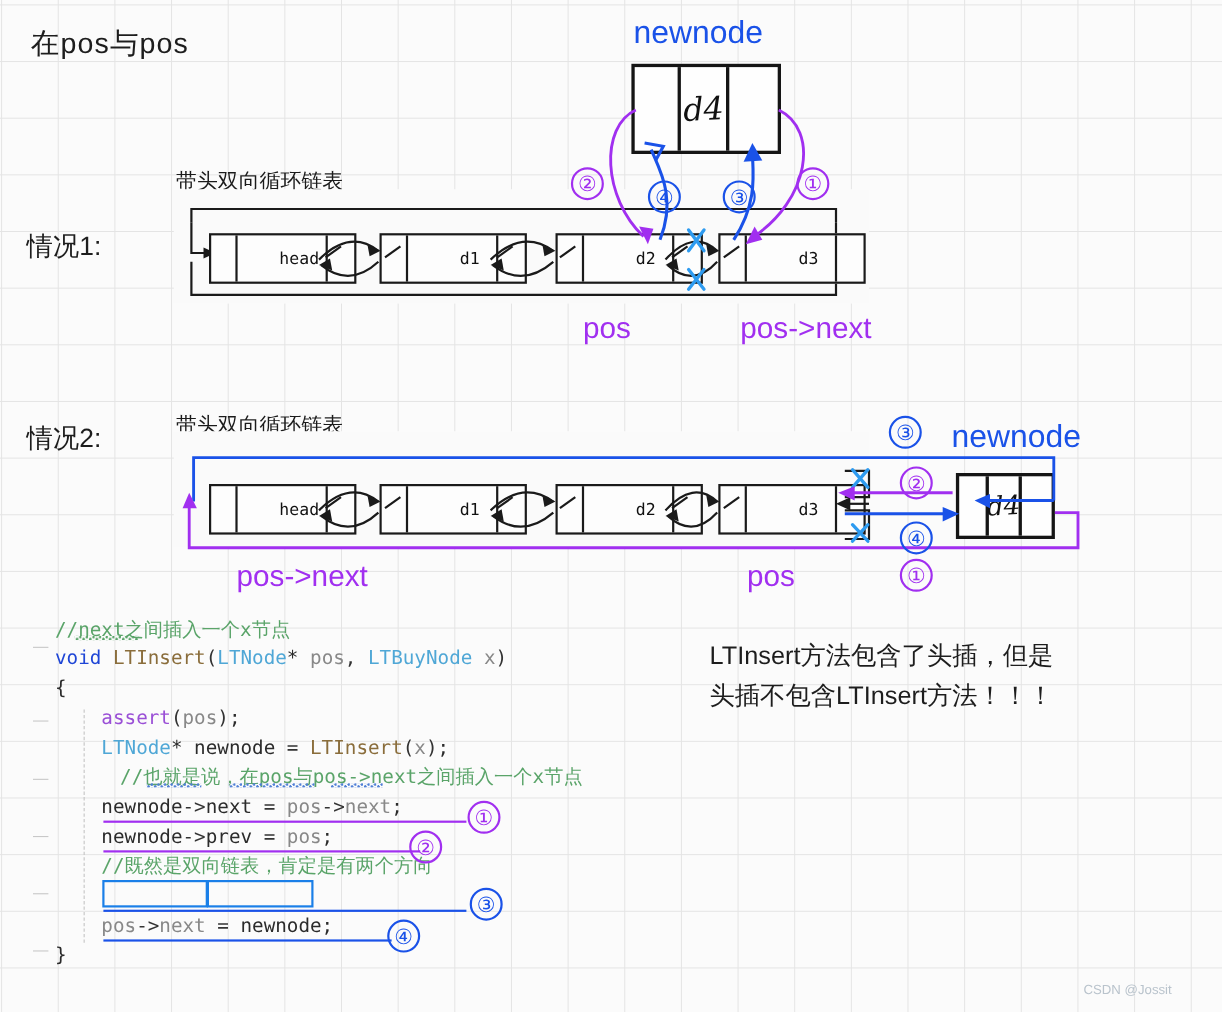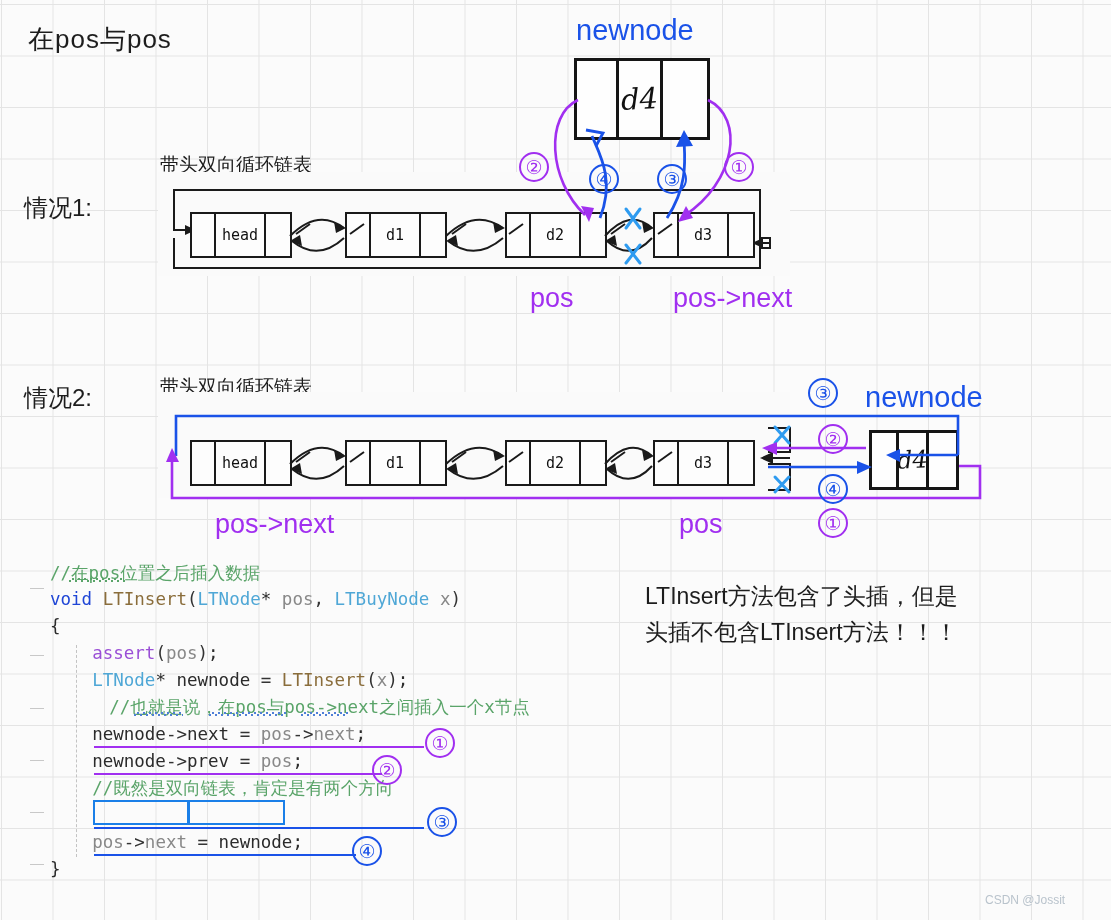--- a/index.html
+++ b/index.html
@@ -66,21 +66,21 @@
   .node .cell {
     box-sizing: border-box;
     border-right: 2px solid #1a1a1a;
     height: 100%;
     display: flex; align-items: center; justify-content: center;
     font-size: 15px; color: #111;
     font-family: "DejaVu Sans Mono", monospace;
   }
   .node .cell:last-child { border-right: none; }
   .node .cell.p { width: 24px; }
-  .node .cell.v { width: 50px; }
+  .node .cell.v { width: 50px; margin-left: 32px; }
 
   .nnode {
     position: absolute;
     height: 82px;
     border: 3px solid #151515;
     box-sizing: border-box;
     display: flex;
     background: #fefefe;
   }
   .nnode .cell {
@@ -160,21 +160,21 @@
   }
   svg { position: absolute; overflow: visible; }
 </style>
 </head>
 <body>
 
 <div id="page">
 
   <div class="abs title">在pos与pos</div>
 
-  <div class="abs case-label" style="left:24px; top:192px;">情况1:</div>
+  <div class="abs case-label" style="left:24px; top:208px;">情况1:</div>
   <div class="abs list-caption" style="left:160px; top:152px;">带头双向循环链表</div>
 
   <div class="abs listbg" style="left:158px; top:172px; width:632px; height:104px;"></div>
 
   <svg class="abs" style="left:0; top:0; width:1111px; height:920px;">
 
     <path d="M 174 202 L 174 190 L 760 190 L 760 202" fill="none" stroke="#1a1a1a" stroke-width="2"></path>
     <path d="M 174 202 L 174 230 L 186 230" fill="none" stroke="#1a1a1a" stroke-width="2"></path>
     <polygon points="196,230 185,225 185,235" fill="#1a1a1a"></polygon>
     <path d="M 760 202 L 760 268 L 174 268 L 174 238" fill="none" stroke="#1a1a1a" stroke-width="2"></path>
@@ -375,21 +375,21 @@
   <div class="abs ptr-label" style="left:679px; top:509px;">pos</div>
 
   <div class="gutter-line" style="left:30px; top:588px;"></div>
   <div class="gutter-line" style="left:30px; top:655px;"></div>
   <div class="gutter-line" style="left:30px; top:708px;"></div>
   <div class="gutter-line" style="left:30px; top:760px;"></div>
   <div class="gutter-line" style="left:30px; top:812px;"></div>
   <div class="gutter-line" style="left:30px; top:864px;"></div>
   <div class="guide" style="left:76px; top:645px; height:212px;"></div>
 
-  <div class="code" style="left:50px; top:560px;"><span class="k-cmt">//在pos位置之后插入数据</span></div>
+  <div class="code" style="left:50px; top:560px;"><span class="k-cmt">//next之间插入一个x节点</span></div>
   <div class="code" style="left:50px; top:586px;"><span class="k-kw">void</span> <span class="k-fn">LTInsert</span>(<span class="k-type">LTNode</span><span class="k-plain">*</span> <span class="k-var">pos</span>, <span class="k-type">LTBuyNode</span> <span class="k-var">x</span>)</div>
   <div class="code k-plain" style="left:50px; top:613px;">{</div>
   <div class="code" style="left:50px; top:640px;">    <span class="k-macro">assert</span>(<span class="k-var">pos</span>)<span class="k-plain">;</span></div>
   <div class="code" style="left:50px; top:667px;">    <span class="k-type">LTNode</span><span class="k-plain">*</span> <span class="k-plain">newnode</span> = <span class="k-fn">LTInsert</span>(<span class="k-var">x</span>)<span class="k-plain">;</span></div>
   <div class="code" style="left:67px; top:694px;"><span class="k-cmt">    //也就是说，在pos与pos-&gt;next之间插入一个x节点</span></div>
   <div class="code" style="left:50px; top:721px;">    <span class="k-plain">newnode</span>-&gt;<span class="k-plain">next</span> = <span class="k-var">pos</span>-&gt;<span class="k-var">next</span><span class="k-plain">;</span></div>
   <div class="code" style="left:50px; top:748px;">    <span class="k-plain">newnode</span>-&gt;<span class="k-plain">prev</span> = <span class="k-var">pos</span><span class="k-plain">;</span></div>
   <div class="code" style="left:50px; top:775px;"><span class="k-cmt">    //既然是双向链表，肯定是有两个方向</span></div>
   <div class="code" style="left:50px; top:829px;">    <span class="k-var">pos</span>-&gt;<span class="k-var">next</span> = <span class="k-plain">newnode</span><span class="k-plain">;</span></div>
   <div class="code k-plain" style="left:50px; top:856px;">}</div>

